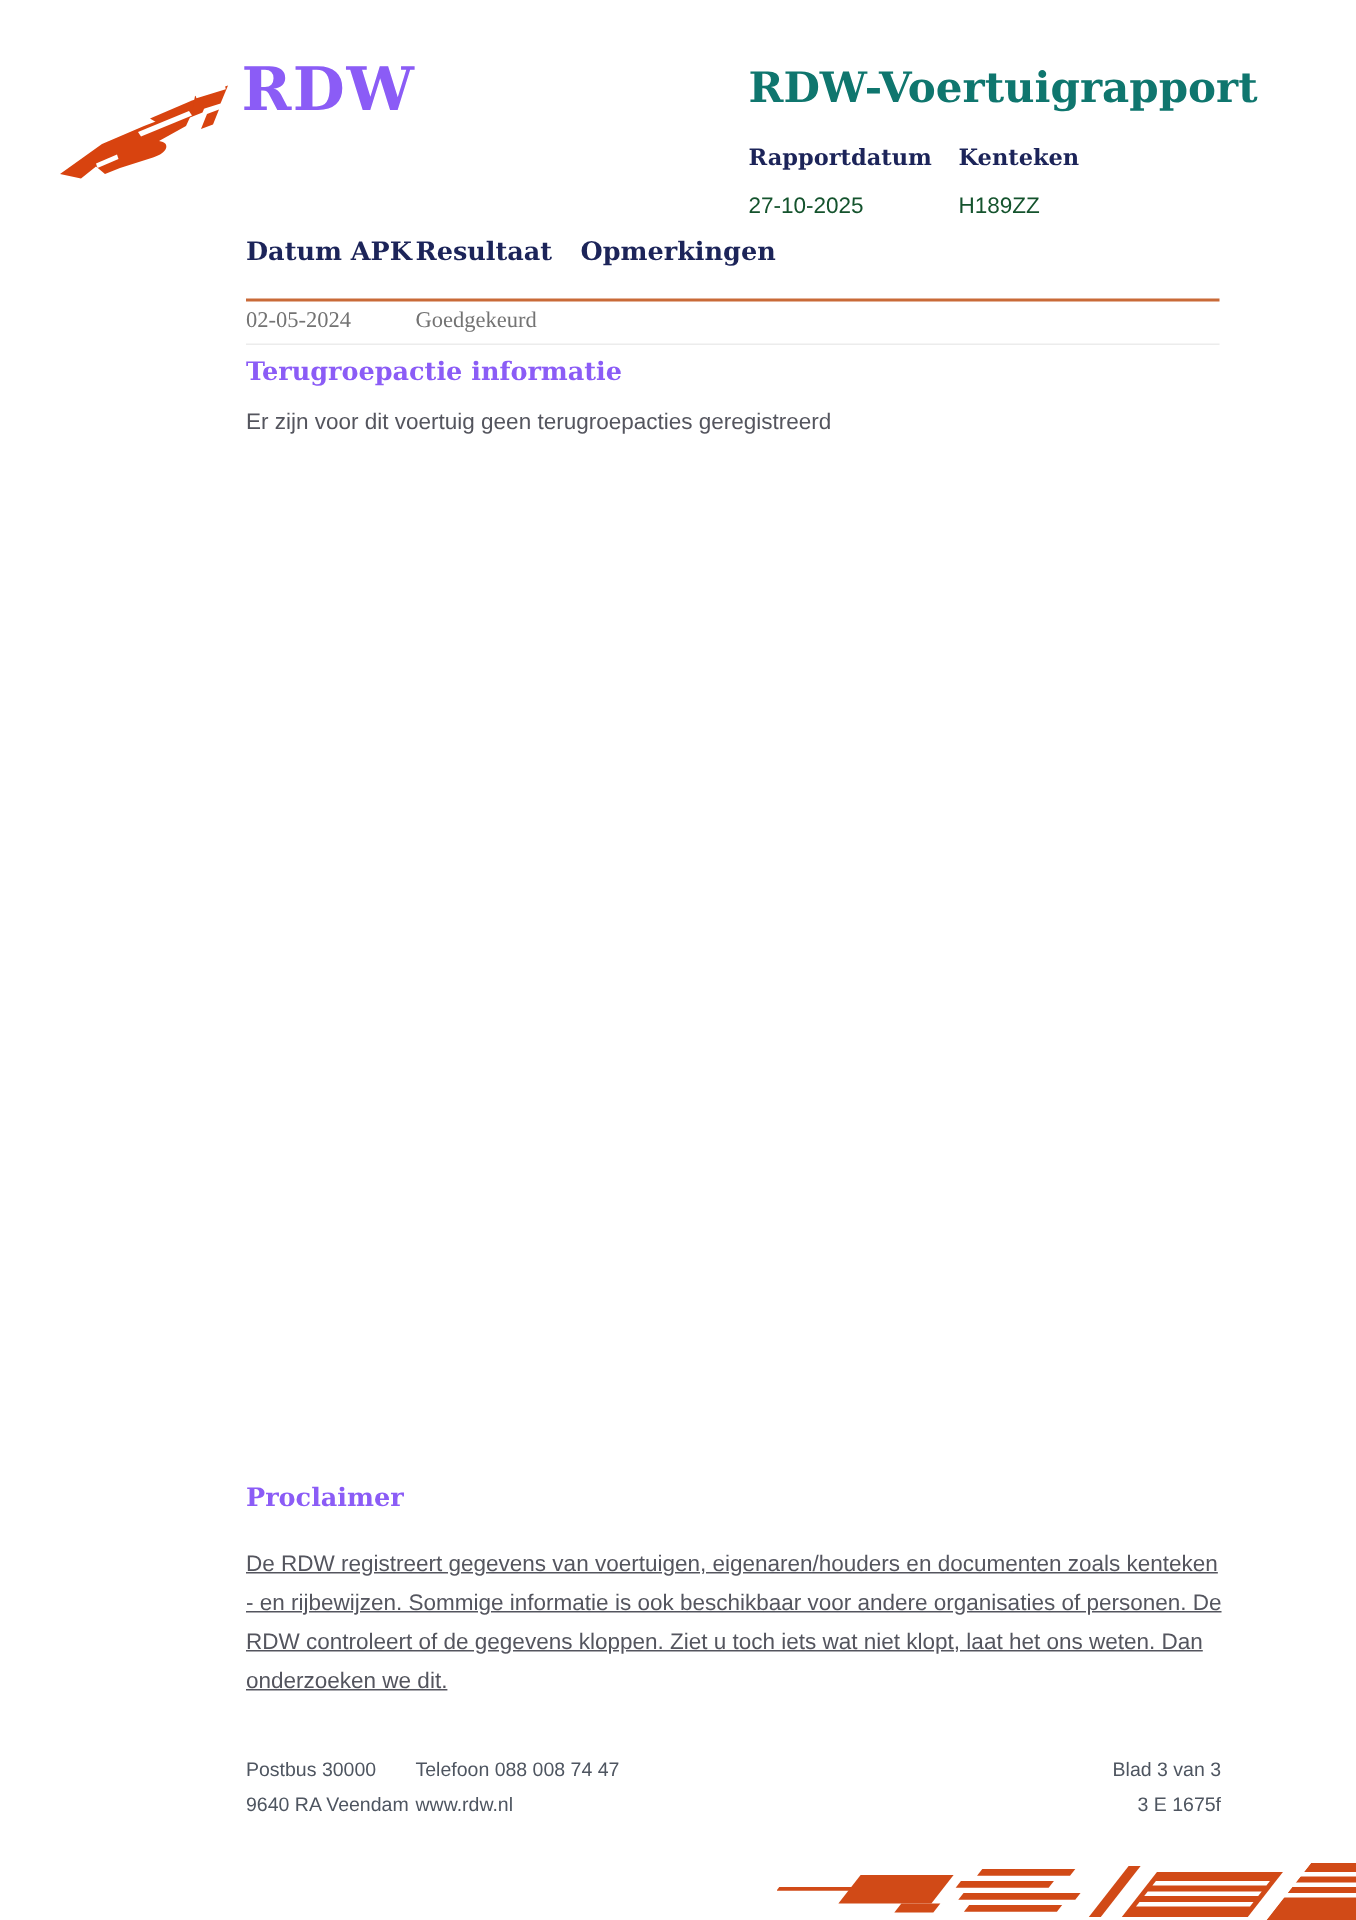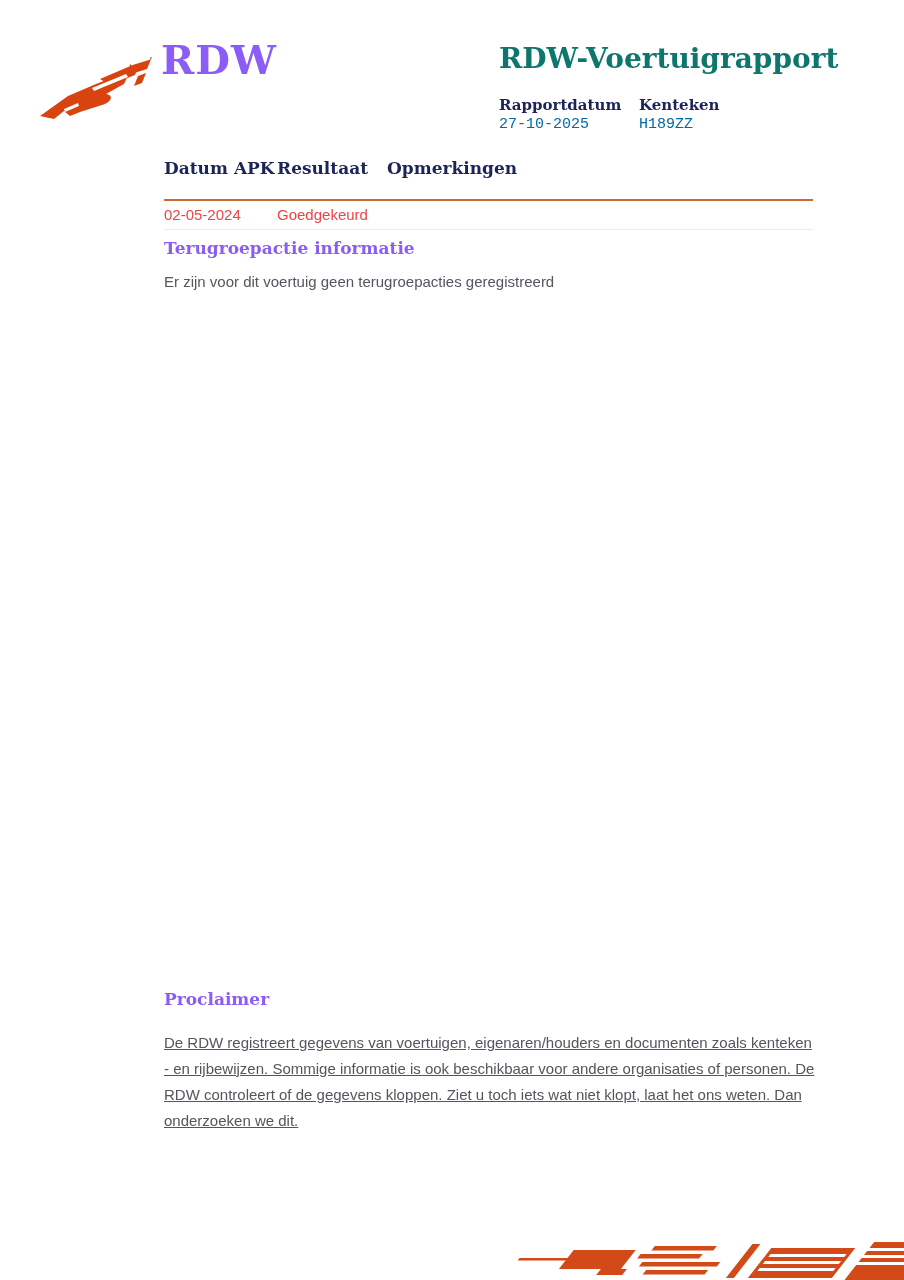--- a/index.html
+++ b/index.html
@@ -37,25 +37,24 @@
   .meta-col.c1 { left:0; }
   .meta-col.c2 { left:140px; }
   .meta-label {
     font-family:"DejaVu Serif", serif;
     font-weight:700;
     font-size:15px;
     color:#1c2459;
     white-space:nowrap;
   }
   .meta-value {
-    margin-top:2px;
-    font-size:15px;
-    color:#0369a1;
+    margin-top:15px;
+    font-size:15px;
+    color:#14532d;
     white-space:nowrap;
-    font-family:Liberation Mono, monospace;
   }
   
   .apk-table {
     position:absolute; left:164px; top:158px; width:649px;
   }
   .apk-head, .apk-row {
     display:grid;
     grid-template-columns:113px 110px 1fr;
   }
   .apk-head {
@@ -68,21 +67,22 @@
     font-size:17px;
     color:#1c2459;
   }
   .apk-row {
     padding-top:5px;
     padding-bottom:6px;
     border-bottom:1px solid #ececec;
   }
   .apk-row .cell {
     font-size:15px;
-    color:#ef4444;
+    color:#737373;
+    font-family:Liberation Serif, serif;
   }
   
   .section-heading {
     font-family:"DejaVu Serif", serif;
     font-weight:700;
     font-size:17px;
     color:#8b5cf6;
   }
   .recall-section { position:absolute; left:164px; top:238px; width:649px; }
   .recall-section .body-text { margin-top:11px; }
@@ -161,20 +161,28 @@
   <div class="recall-section">
     <div class="section-heading">Terugroepactie informatie</div>
     <div class="body-text">Er zijn voor dit voertuig geen terugroepacties geregistreerd</div>
   </div>
 
   <div class="proclaimer-section">
     <div class="section-heading">Proclaimer</div>
     <div class="body-text">De RDW registreert gegevens van voertuigen, eigenaren/houders en documenten zoals kenteken - en rijbewijzen. Sommige informatie is ook beschikbaar voor andere organisaties of personen. De RDW controleert of de gegevens kloppen. Ziet u toch iets wat niet klopt, laat het ons weten. Dan onderzoeken we dit.</div>
   </div>
 
+  <div class="footer">
+    <div class="f-item f-address1">Postbus 30000</div>
+    <div class="f-item f-address2">9640 RA Veendam</div>
+    <div class="f-item f-phone">Telefoon 088 008 74 47</div>
+    <div class="f-item f-website">www.rdw.nl</div>
+    <div class="f-item f-page">Blad 3 van 3</div>
+    <div class="f-item f-doccode">3 E 1675f</div>
+  </div>
 
   <svg class="bottom-stripes" viewBox="0 0 386 38" xmlns="http://www.w3.org/2000/svg" preserveAspectRatio="none">
     <g fill="#d14a17" transform="skewX(-38)">
 
       <rect x="14" y="16" width="56" height="2.5"></rect>
 
       <rect x="62" y="8" width="62" height="19"></rect>
       <rect x="104" y="27" width="26" height="6"></rect>
 
       <rect x="140" y="4" width="62" height="4.5"></rect>

